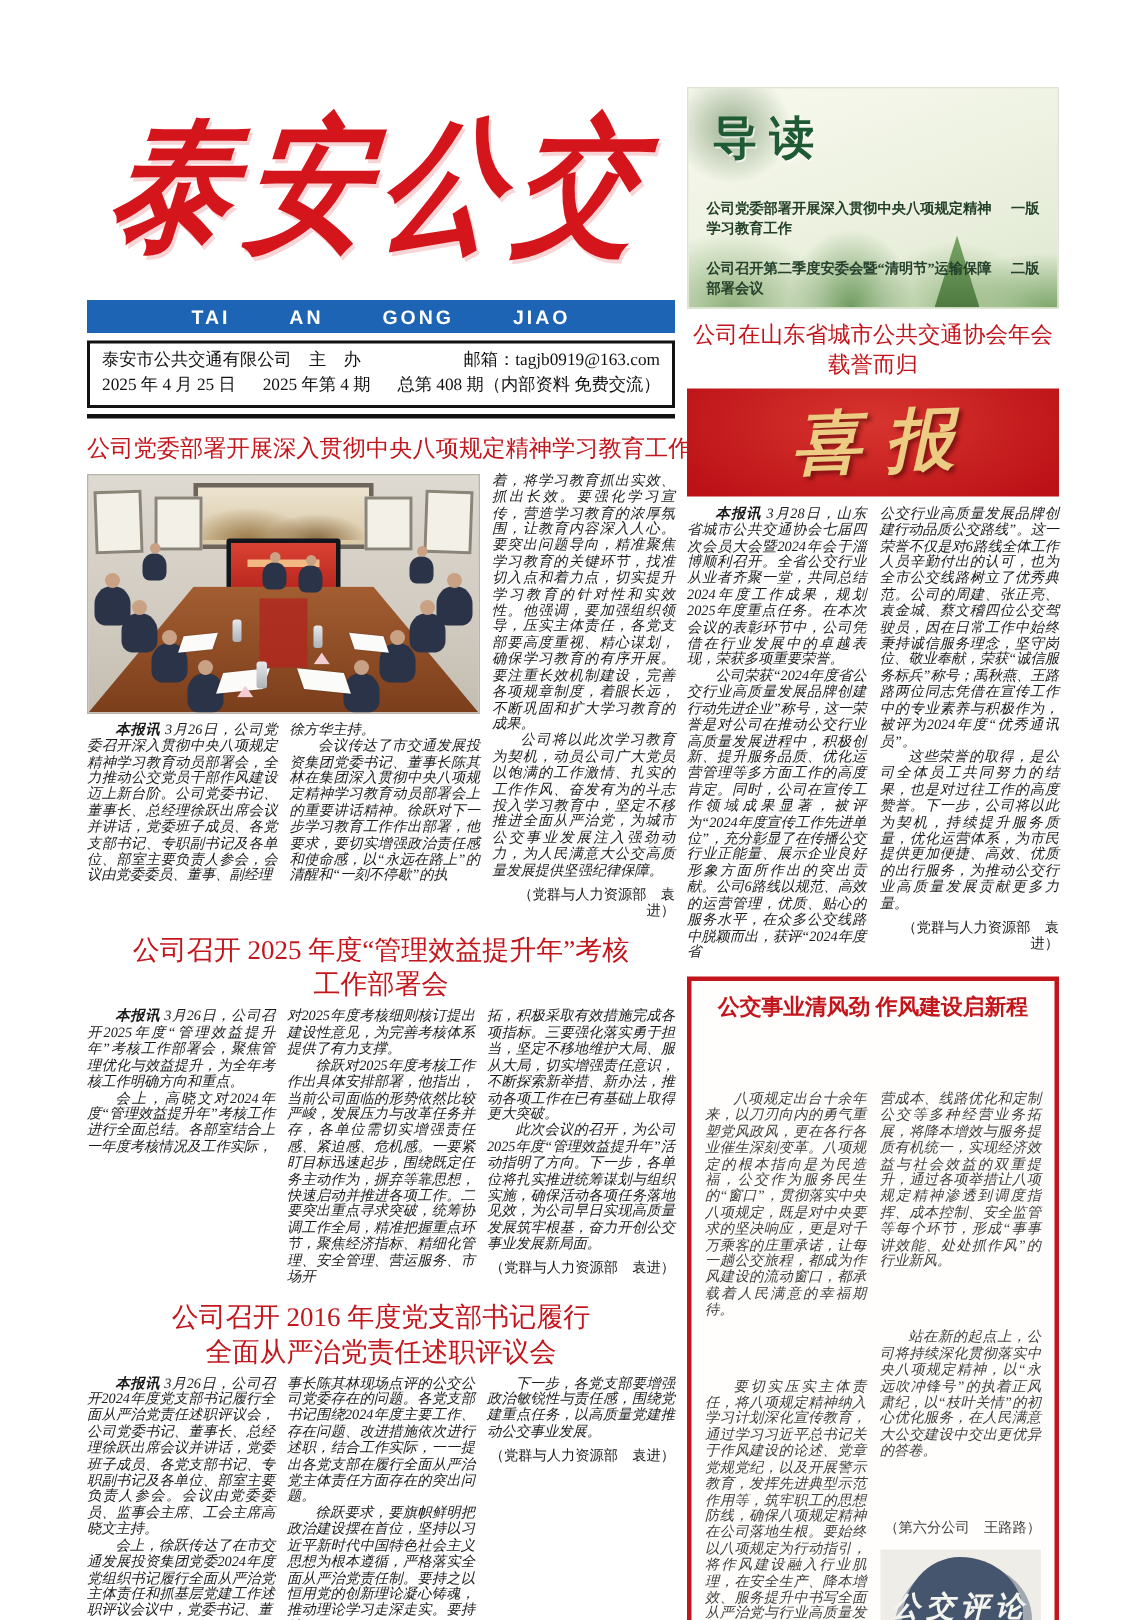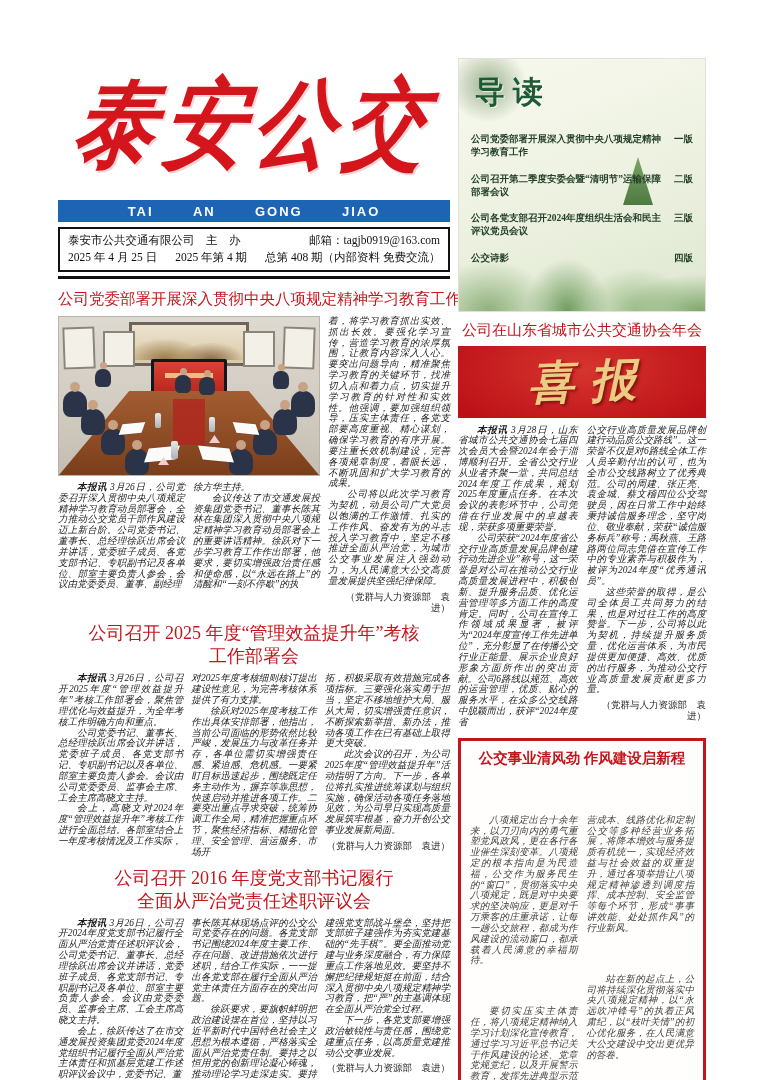--- a/index.html
+++ b/index.html
@@ -65,21 +65,21 @@
             background:linear-gradient(#a35d31,#7b3e1b); clip-path:polygon(27% 0, 73% 0, 100% 100%, 0 100%); }
   .mtable::after { content:""; position:absolute; left:44%; right:44%; top:8px; bottom:30px; background:#b2261f; opacity:.8; }
   .person { position:absolute; width:24px; height:26px; background:#2a3347; border-radius:45% 45% 30% 30%; }
   .person::before { content:""; position:absolute; top:-9px; left:7px; width:10px; height:10px; border-radius:50%; background:#c9a184; }
   .person.small { width:16px; height:18px; } .person.small::before { width:7px; height:7px; left:5px; top:-7px; }
   .paper { position:absolute; width:22px; height:11px; background:#fbfbf9; transform:skewX(-24deg) rotate(-6deg); box-shadow:0 0 1px rgba(0,0,0,.35); }
   .flask { position:absolute; width:6px; height:15px; background:linear-gradient(#e6e8ea,#aeb3b9); border-radius:2px; }
   .tent  { position:absolute; width:11px; height:8px; background:#f3cdd3; clip-path:polygon(0 100%,50% 0,100% 100%); }
 
   
-  .guide { position:relative; height:254px; overflow:hidden; border:1px solid #dfe4d2;
+  .guide { position:relative; height:148px; overflow:hidden; border:1px solid #dfe4d2;
            background:linear-gradient(160deg,#f8f9ef 0%, #ecf1df 55%, #dde7d0 100%); }
   .guide::before { content:""; position:absolute; left:0; right:0; bottom:0; height:86px;
      background:radial-gradient(42% 95% at 12% 100%, #8fb17c 0%, rgba(143,177,124,0) 62%),
                 radial-gradient(30% 105% at 44% 100%, #6f9c5f 0%, rgba(111,156,95,0) 58%),
                 radial-gradient(36% 85% at 72% 100%, #9dbd8a 0%, rgba(157,189,138,0) 60%),
                 radial-gradient(50% 65% at 98% 100%, #7fa86c 0%, rgba(127,168,108,0) 66%); }
   .guide::after { content:""; position:absolute; left:-26px; top:-26px; width:110px; height:104px;
      background:radial-gradient(closest-side, rgba(70,108,58,.5), rgba(70,108,58,0) 72%); }
   .peak { position:absolute; right:52px; top:98px; width:30px; height:48px;
      background:linear-gradient(#7aa565,#4e7a41); clip-path:polygon(50% 0,100% 100%,0 100%); }
@@ -198,21 +198,20 @@
     </article>
 
     <article style="margin-top:8px;">
       <h2 class="headline h-2l">
         <span style="display:block;">公司召开 2025 年度“管理效益提升年”考核</span>
         <span style="display:block;">工作部署会</span>
       </h2>
       <div class="cols bt">
         <div class="col">
           <p class="para"><b class="lead">本报讯</b>&nbsp;<span>3月26日，公司召开2025年度“管理效益提升年”考核工作部署会，聚焦管理优化与效益提升，为全年考核工作明确方向和重点。</span></p>
-          <p class="para">公司党委书记、董事长、总经理徐跃出席会议并讲话，党委班子成员、各党支部书记、专职副书记以及各单位、部室主要负责人参会。会议由公司党委委员、监事会主席、工会主席高晓文主持。</p>
           <p class="para">会上，高晓文对2024年度“管理效益提升年”考核工作进行全面总结。各部室结合上一年度考核情况及工作实际，</p>
         </div>
         <div class="col">
           <p class="para noind">对2025年度考核细则核订提出建设性意见，为完善考核体系提供了有力支撑。</p>
           <p class="para">徐跃对2025年度考核工作作出具体安排部署，他指出，当前公司面临的形势依然比较严峻，发展压力与改革任务并存，各单位需切实增强责任感、紧迫感、危机感。一要紧盯目标迅速起步，围绕既定任务主动作为，摒弃等靠思想，快速启动并推进各项工作。二要突出重点寻求突破，统筹协调工作全局，精准把握重点环节，聚焦经济指标、精细化管理、安全管理、营运服务、市场开</p>
         </div>
         <div class="col">
           <p class="para noind">拓，积极采取有效措施完成各项指标。三要强化落实勇于担当，坚定不移地维护大局、服从大局，切实增强责任意识，不断探索新举措、新办法，推动各项工作在已有基础上取得更大突破。</p>
           <p class="para">此次会议的召开，为公司2025年度“管理效益提升年”活动指明了方向。下一步，各单位将扎实推进统筹谋划与组织实施，确保活动各项任务落地见效，为公司早日实现高质量发展筑牢根基，奋力开创公交事业发展新局面。</p>
           <p class="byline">（党群与人力资源部　袁进）</p>
@@ -228,21 +227,20 @@
       <div class="cols bt">
         <div class="col">
           <p class="para"><b class="lead">本报讯</b>&nbsp;<span>3月26日，公司召开2024年度党支部书记履行全面从严治党责任述职评议会，公司党委书记、董事长、总经理徐跃出席会议并讲话，党委班子成员、各党支部书记、专职副书记及各单位、部室主要负责人参会。会议由党委委员、监事会主席、工会主席高晓文主持。</span></p>
           <p class="para">会上，徐跃传达了在市交通发展投资集团党委2024年度党组织书记履行全面从严治党主体责任和抓基层党建工作述职评议会议中，党委书记、董</p>
         </div>
         <div class="col">
           <p class="para noind">事长陈其林现场点评的公交公司党委存在的问题。各党支部书记围绕2024年度主要工作、存在问题、改进措施依次进行述职，结合工作实际，一一提出各党支部在履行全面从严治党主体责任方面存在的突出问题。</p>
           <p class="para">徐跃要求，要旗帜鲜明把政治建设摆在首位，坚持以习近平新时代中国特色社会主义思想为根本遵循，严格落实全面从严治党责任制。要持之以恒用党的创新理论凝心铸魂，推动理论学习走深走实。要持续</p>
         </div>
         <div class="col">
-          <p class="para noind">建强党支部战斗堡垒，坚持把支部班子建强作为夯实党建基础的“先手棋”。要全面推动党建与业务深度融合，有力保障重点工作落地见效。要坚持不懈把纪律规矩挺在前面，结合深入贯彻中央八项规定精神学习教育，把“严”的主基调体现在全面从严治党全过程。</p>
           <p class="para">下一步，各党支部要增强政治敏锐性与责任感，围绕党建重点任务，以高质量党建推动公交事业发展。</p>
           <p class="byline">（党群与人力资源部　袁进）</p>
         </div>
       </div>
     </article>
   </div>
 
   <div class="right-zone">
 
     <div class="guide">
@@ -264,20 +262,21 @@
         <div class="guide-item">
           <span class="gi-label">公交诗影</span>
           <span class="gi-page">四版</span>
         </div>
       </div>
     </div>
 
     <article>
       <h2 class="headline h-r">
         <span style="display:block;">公司在山东省城市公共交通协会年会</span>
+        <span style="display:block;">载誉而归</span>
       </h2>
       <div class="xibao">
         <span class="xibao-text">喜报</span>
       </div>
       <div class="cols bt" style="margin-top:7px; gap:9px;">
         <div class="col">
           <p class="para"><b class="lead">本报讯</b>&nbsp;<span>3月28日，山东省城市公共交通协会七届四次会员大会暨2024年会于淄博顺利召开。全省公交行业从业者齐聚一堂，共同总结2024年度工作成果，规划2025年度重点任务。在本次会议的表彰环节中，公司凭借在行业发展中的卓越表现，荣获多项重要荣誉。</span></p>
           <p class="para">公司荣获“2024年度省公交行业高质量发展品牌创建行动先进企业”称号，这一荣誉是对公司在推动公交行业高质量发展进程中，积极创新、提升服务品质、优化运营管理等多方面工作的高度肯定。同时，公司在宣传工作领域成果显著，被评为“2024年度宣传工作先进单位”，充分彰显了在传播公交行业正能量、展示企业良好形象方面所作出的突出贡献。公司6路线以规范、高效的运营管理，优质、贴心的服务水平，在众多公交线路中脱颖而出，获评“2024年度省</p>
         </div>
         <div class="col">

